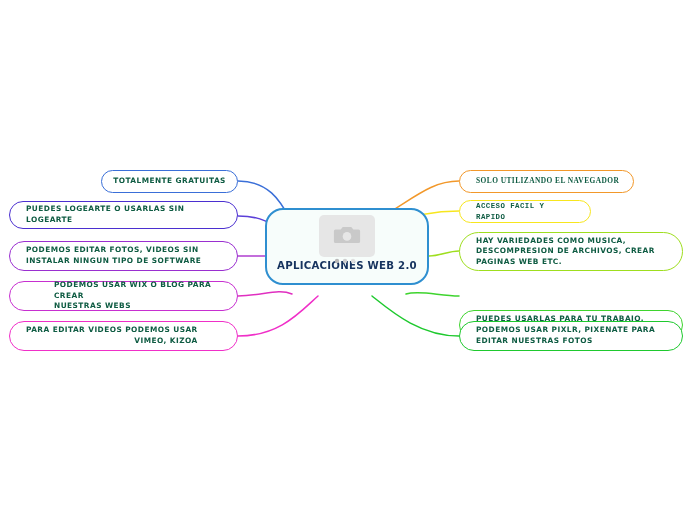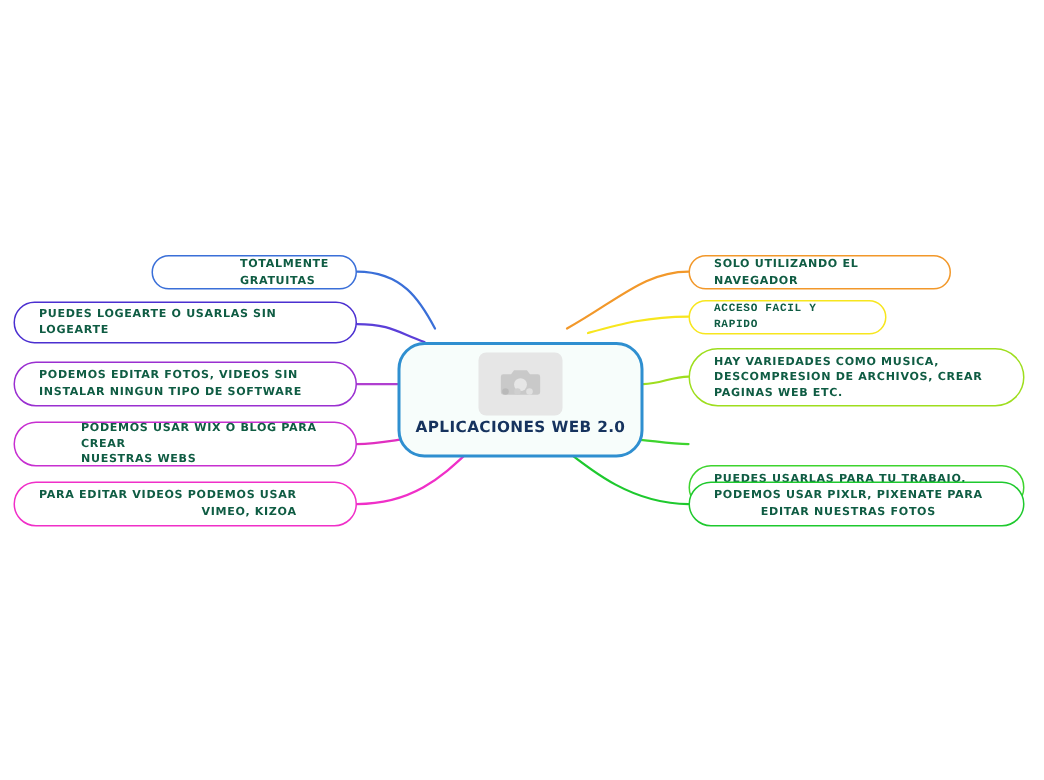--- a/index.html
+++ b/index.html
@@ -60,22 +60,22 @@
   .node.left .node-label {
     padding-left: 16px;
     padding-right: 12px;
   }
   .node.right .node-label {
     padding-left: 16px;
     padding-right: 12px;
   }
   .node.center-text .node-label {
     width: 100%;
+    text-align: center;
     padding: 0 10px;
-    margin-left: 48px;
   }
 
   
   #central-node {
     position: absolute;
     left: 265px;
     top: 218px;
     width: 164px;
     height: 77px;
     box-sizing: border-box;
@@ -147,41 +147,41 @@
         <div class="node-label" style="color: rgb(15, 92, 67); padding-left: 44px;">PODEMOS USAR WIX O BLOG PARA CREAR
 NUESTRAS WEBS</div>
       </div>
       <div class="node left" style="left: 9px; top: 321px; width: 229px; height: 30px; border-color: rgb(240, 47, 200);">
         <div class="node-label" style="color: rgb(15, 92, 67); text-align: right;">PARA EDITAR VIDEOS PODEMOS USAR
 VIMEO, KIZOA</div>
       </div>
     </div>
   <div id="right-nodes">
       <div class="node right" style="left: 459px; top: 170px; width: 175px; height: 23px; border-color: rgb(242, 152, 42);">
-        <div class="node-label" style="color: rgb(15, 92, 67);">SOLO UTILIZANDO EL NAVEGADOR</div>
+        <div class="node-label" style="color: rgb(15, 92, 67); font-family: Liberation Serif, serif;">SOLO UTILIZANDO EL NAVEGADOR</div>
       </div>
       <div class="node right" style="left: 459px; top: 200px; width: 132px; height: 23px; border-color: rgb(247, 230, 30);">
         <div class="node-label" style="color: rgb(15, 92, 67); font-family: Liberation Mono, monospace;">ACCESO FACIL Y RAPIDO</div>
       </div>
       <div class="node right" style="left: 459px; top: 232px; width: 224px; height: 39px; border-color: rgb(158, 222, 30);">
         <div class="node-label" style="color: rgb(15, 92, 67);">HAY VARIEDADES COMO MUSICA,
 DESCOMPRESION DE ARCHIVOS, CREAR
 PAGINAS WEB ETC.</div>
       </div>
       <div class="node right" style="left: 459px; top: 281px; width: 224px; height: 30px; border-color: rgb(62, 212, 46); margin-top: 29px;">
         <div class="node-label" style="color: rgb(15, 92, 67);">PUEDES USARLAS PARA TU TRABAJO,
 ESTUDIO O PERSONAL</div>
       </div>
-      <div class="node right" style="left: 459px; top: 321px; width: 224px; height: 30px; border-color: rgb(30, 201, 46); text-align: center;">
+      <div class="node right" style="left: 459px; top: 321px; width: 224px; height: 30px; border-color: rgb(30, 201, 46);">
         <div class="node-label" style="color: rgb(15, 92, 67);">PODEMOS USAR PIXLR, PIXENATE PARA
 EDITAR NUESTRAS FOTOS</div>
       </div>
     </div>
 
-  <div id="central-node" style="left: 265px; top: 228px; width: 164px; height: 77px; border-color: rgb(47, 143, 208); background: rgb(247, 253, 251);">
+  <div id="central-node" style="left: 265px; top: 208px; width: 164px; height: 77px; border-color: rgb(47, 143, 208); background: rgb(247, 253, 251);">
     <div id="central-image">
       <svg width="30" height="26" viewBox="0 0 30 26" xmlns="http://www.w3.org/2000/svg">
         <path d="M3.5 6.5h5.2l2.0-2.6h8.6l2.0 2.6h5.2a1.6 1.6 0 0 1 1.6 1.6v10.4a1.6 1.6 0 0 1-1.6 1.6H3.5a1.6 1.6 0 0 1-1.6-1.6V8.1a1.6 1.6 0 0 1 1.6-1.6z" fill="#c9c9c9"></path>
         <circle cx="15" cy="13.4" r="4.3" fill="#e6e6e6"></circle>
       </svg>
     </div>
     <div id="central-title" style="color: rgb(22, 51, 94);">APLICACIONES WEB 2.0</div>
   </div>
 
   <svg id="central-dots" width="24" height="6" viewBox="0 0 24 6" style="position:absolute;left:334px;top:258px;z-index:4;" xmlns="http://www.w3.org/2000/svg">

